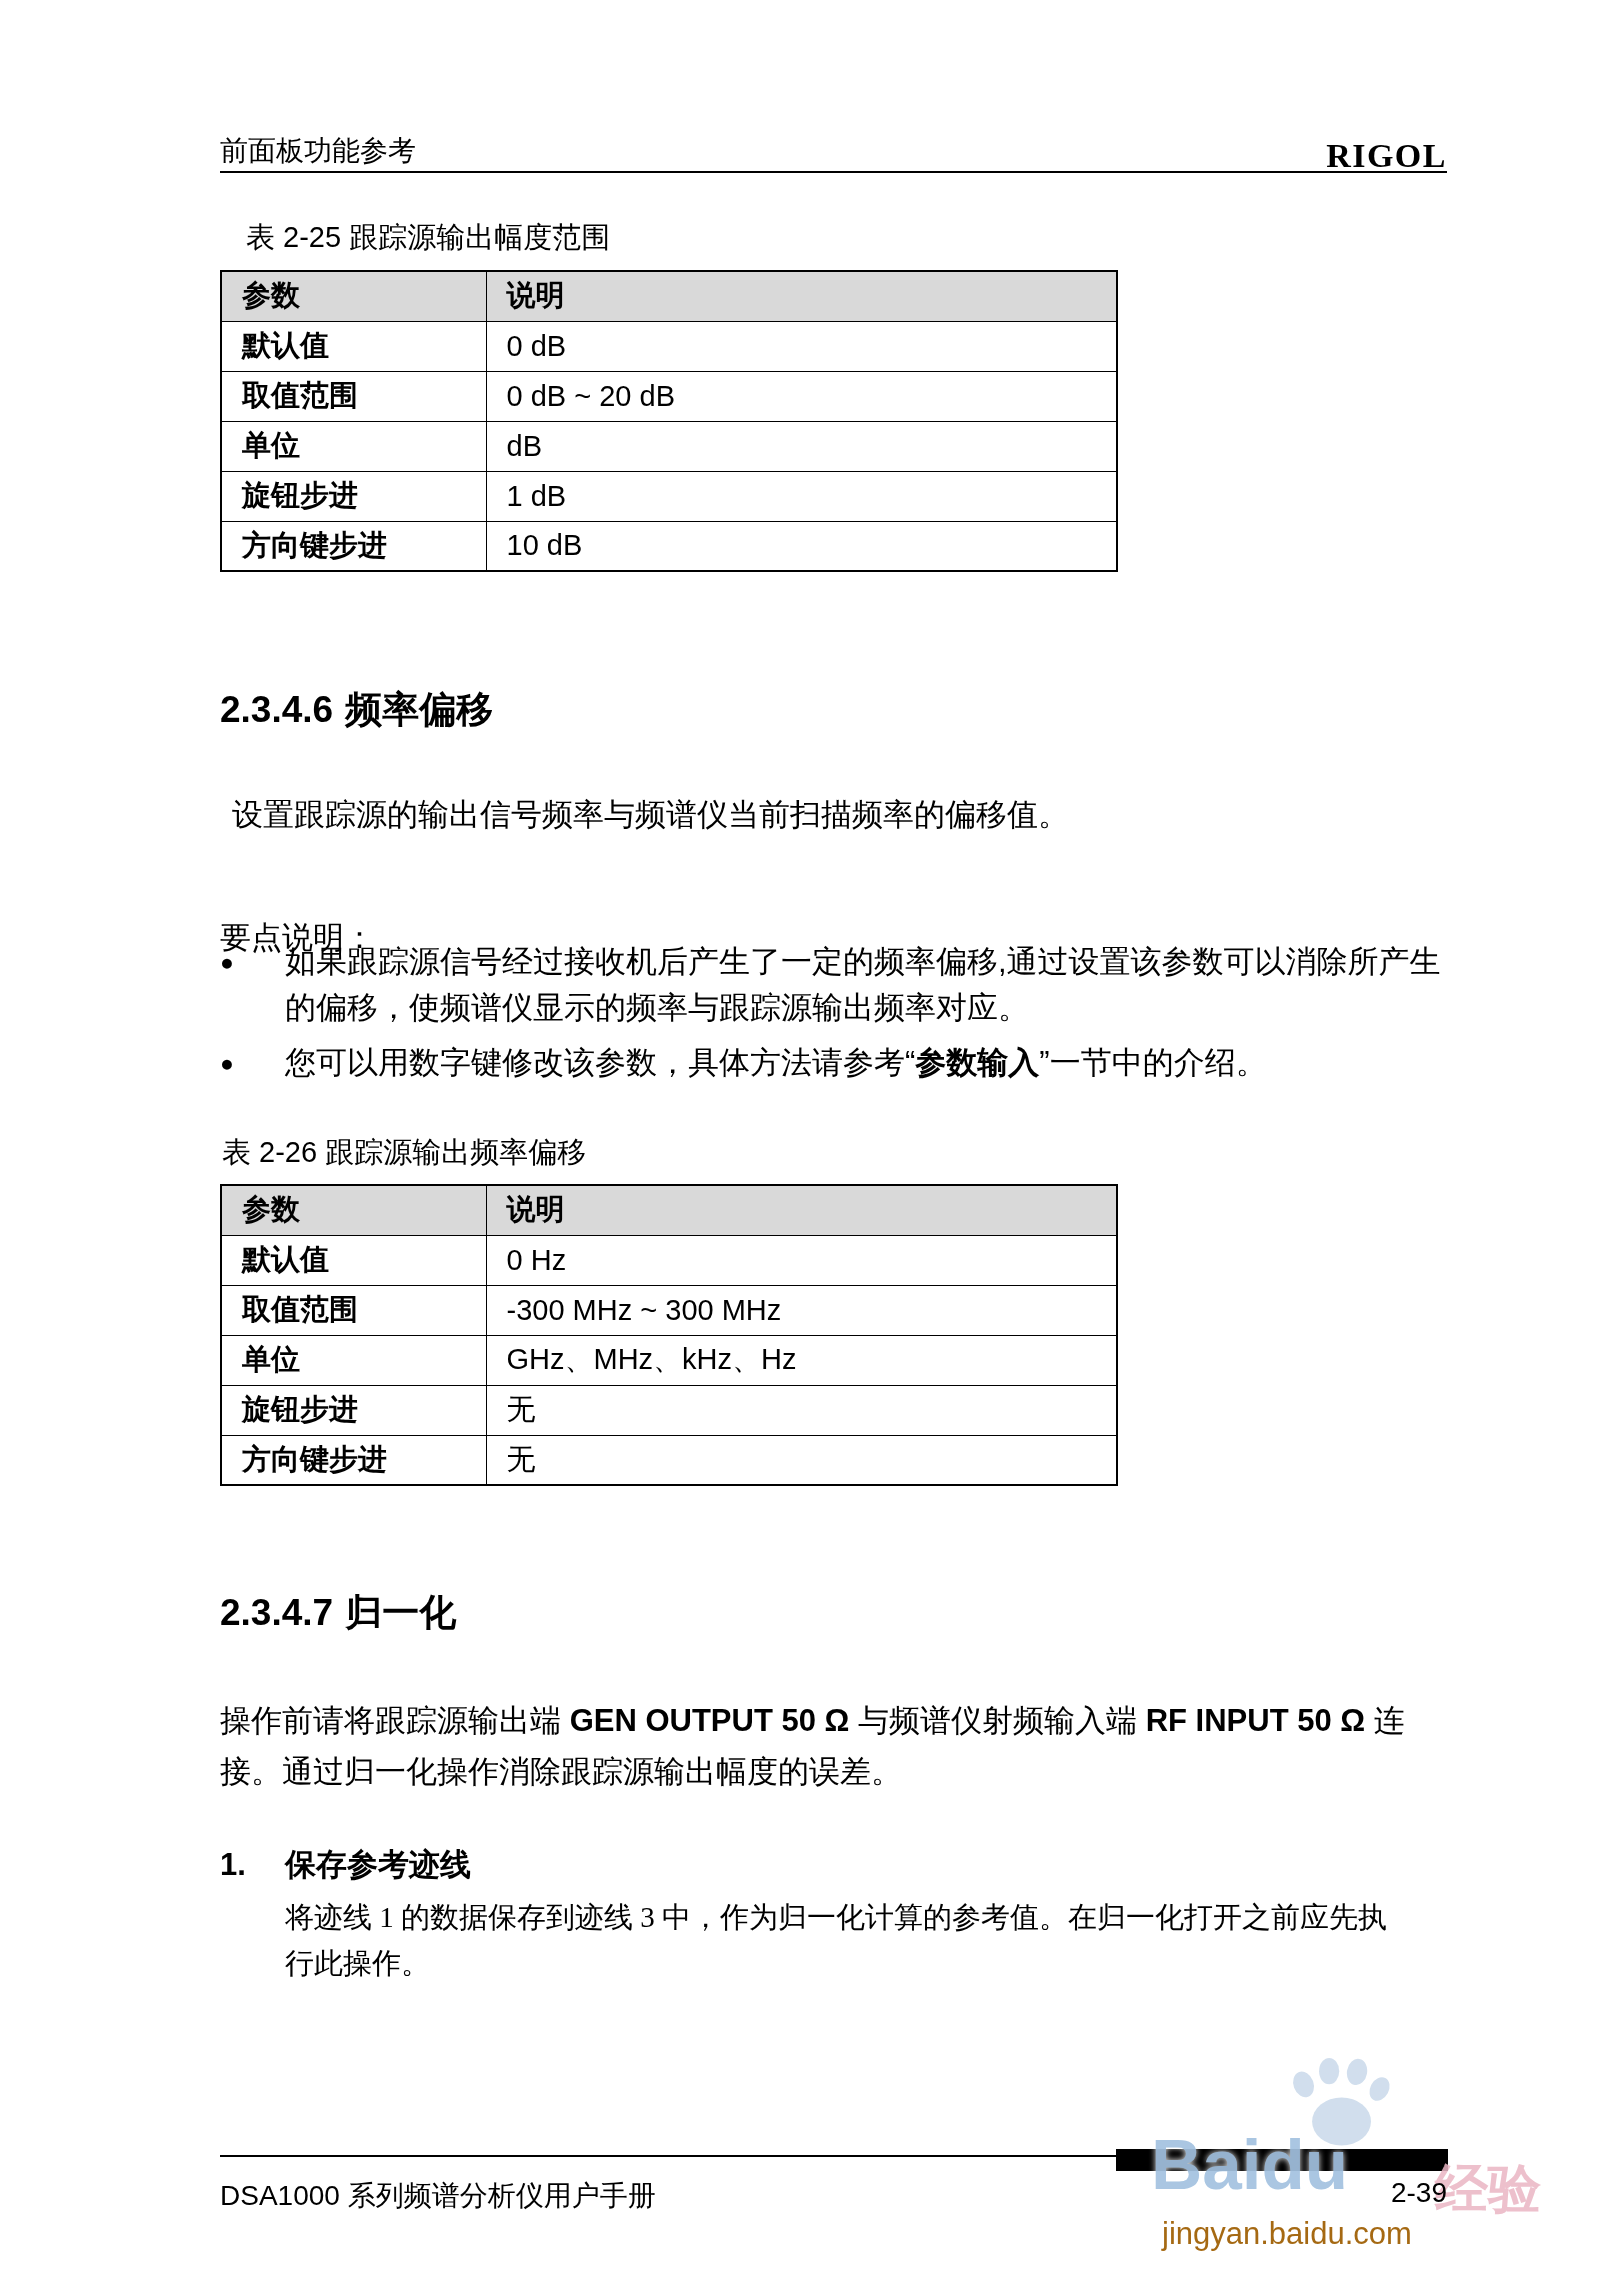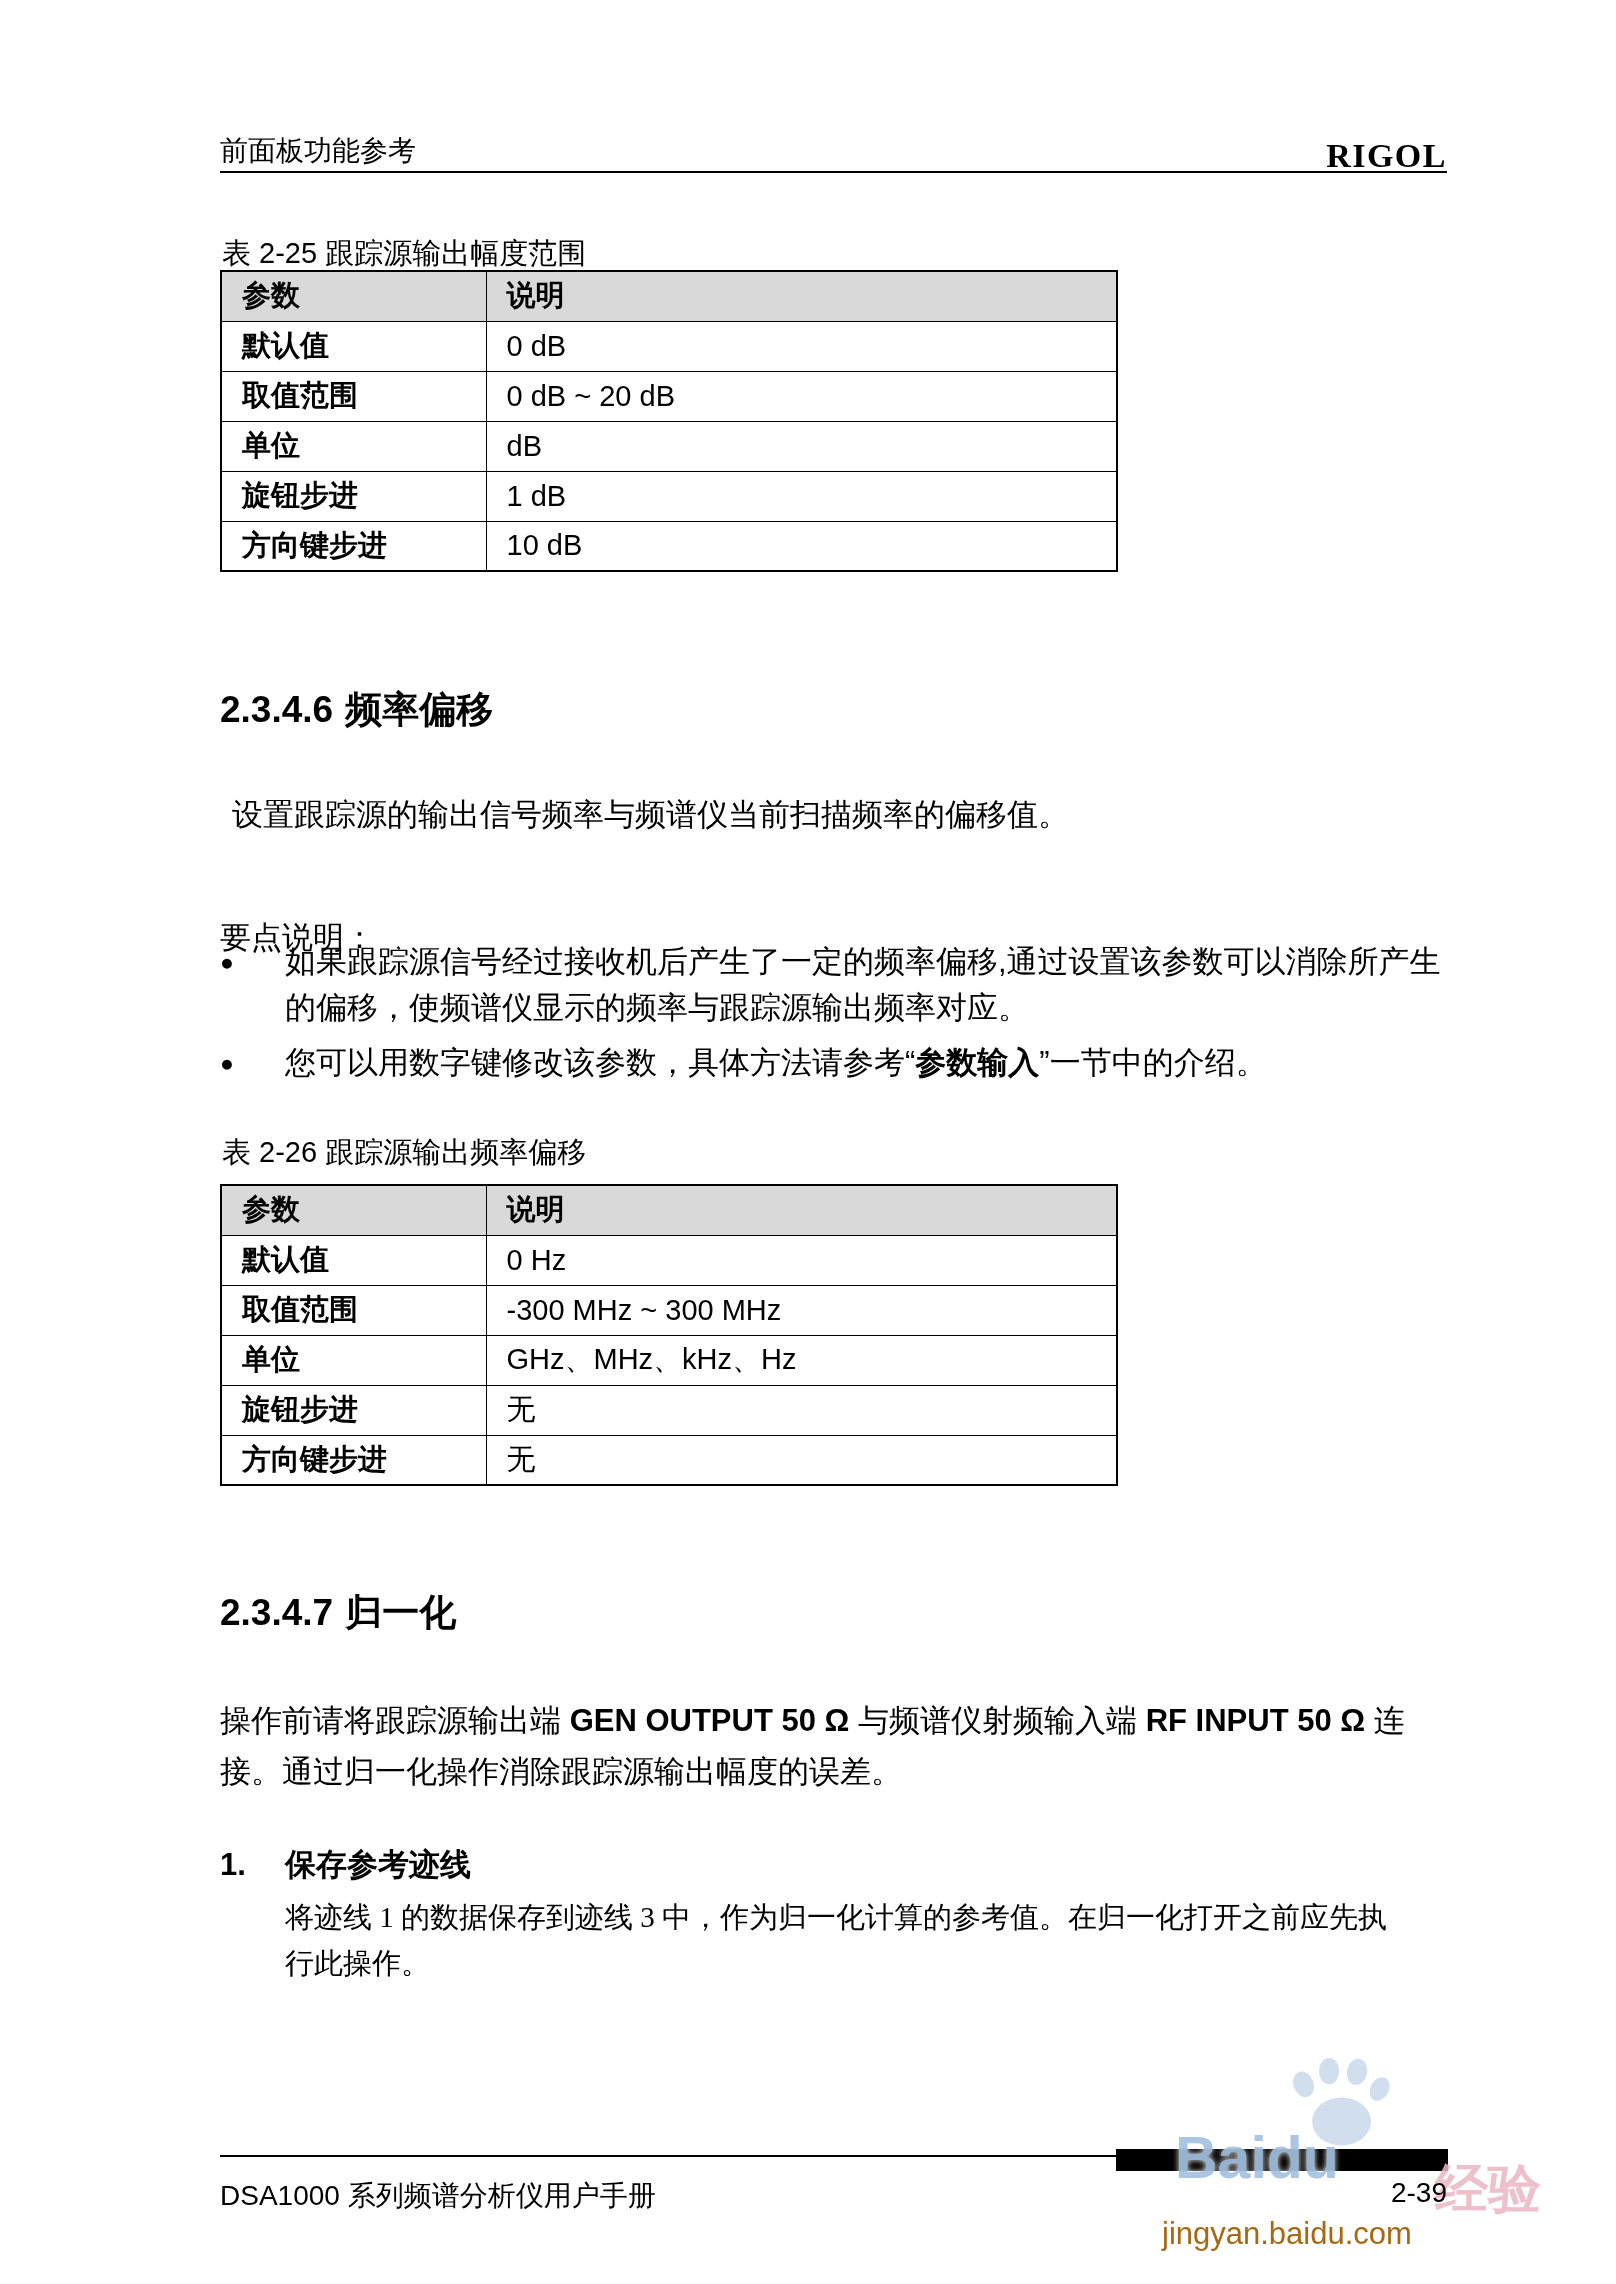--- a/index.html
+++ b/index.html
@@ -20,21 +20,21 @@
     position:absolute; right:170px; top:124px;
     font-size:34px; font-weight:bold;
     font-family:"Liberation Serif","DejaVu Serif",serif;
     letter-spacing:1.5px;
     margin-top:13px;
   }
   .rule-top { position:absolute; left:220px; top:171px; width:1227px; height:2.3px; background:#000; }
 
   
   .caption { position:absolute; left:222px; font-size:29px; }
-  #caption1 { top:234px; }
+  #caption1 { top:218px;margin-left:24px; }
   #caption2 { top:1133px; }
 
   
   table.data { position:absolute; left:220px; border-collapse:collapse; border:2.3px solid #000; }
   #table1 { top:270px; }
   #table2 { top:1184px; }
   table.data td {
     border:1.5px solid #000;
     height:50px;
     font-size:29px;
@@ -74,23 +74,22 @@
   .rule-bottom { position:absolute; left:220px; top:2155px; width:1227px; height:2.3px; background:#000; }
   .footer-bar { position:absolute; left:1116px; top:2149px; width:332px; height:22px; background:#000; z-index:1; }
   .footer-title { position:absolute; left:220px; top:2177px; font-size:28px; }
   .footer-page { position:absolute; right:170px; top:2177px; font-size:28px; z-index:3; }
 
   
   .wm { z-index:2; pointer-events:none; }
   .wm-paw { position:absolute; left:1278px; top:2058px; opacity:0.85; }
   .wm-brand {
     position:absolute; left:1151px; top:2124px;
-    font-size:59px; font-weight:bold; color:#a3c2e0; opacity:0.92;
+    font-size:71px; font-weight:bold; color:#a3c2e0; opacity:0.92;
     text-shadow:0 0 6.2px #ffffff;
-    margin-left:24px;
   }
   .wm-badge { position:absolute; left:1435px; top:2154px; font-size:53px; font-weight:bold; color:#eab6c4; opacity:0.85; }
   .wm-url { position:absolute; left:1162px; top:2216px; font-size:31px; color:#a16207; opacity:0.95; }
 </style>
 </head>
 <body>
 
 <div class="page">
 
   <div class="header-left">前面板功能参考</div>

